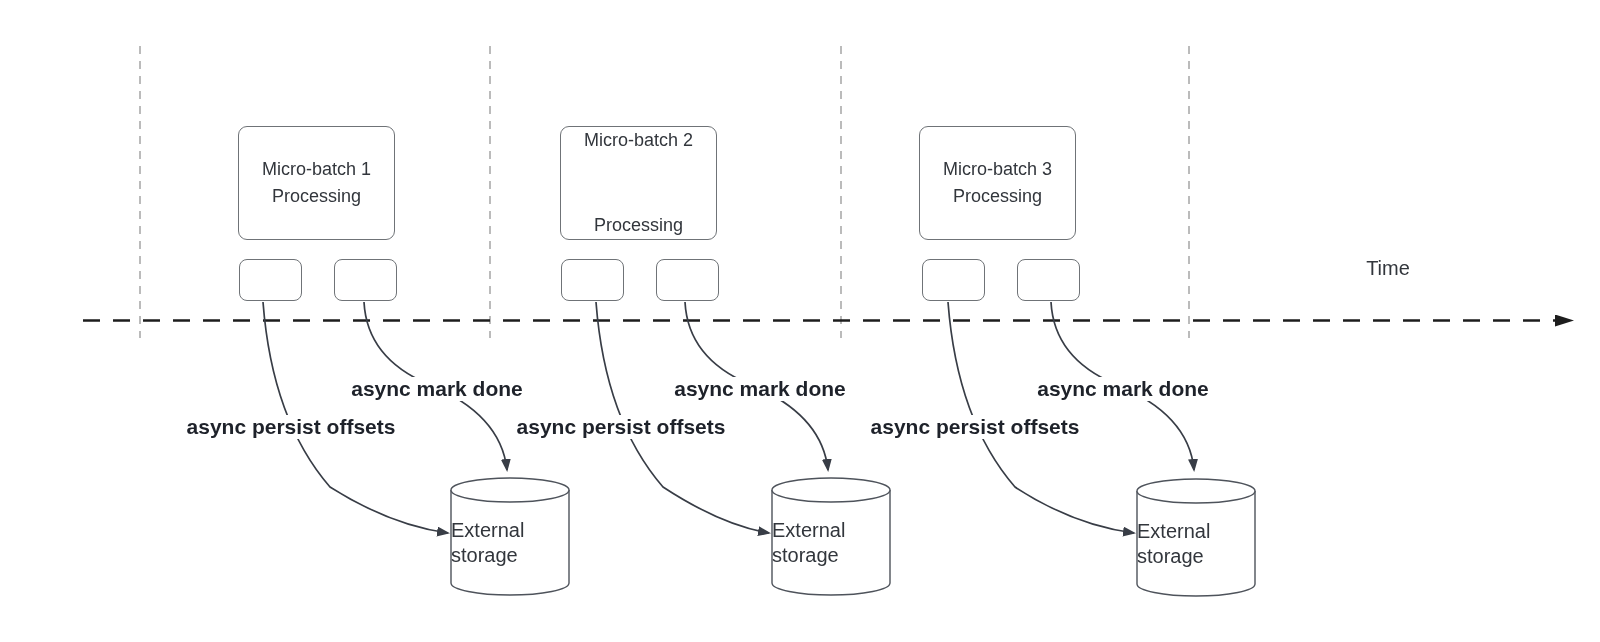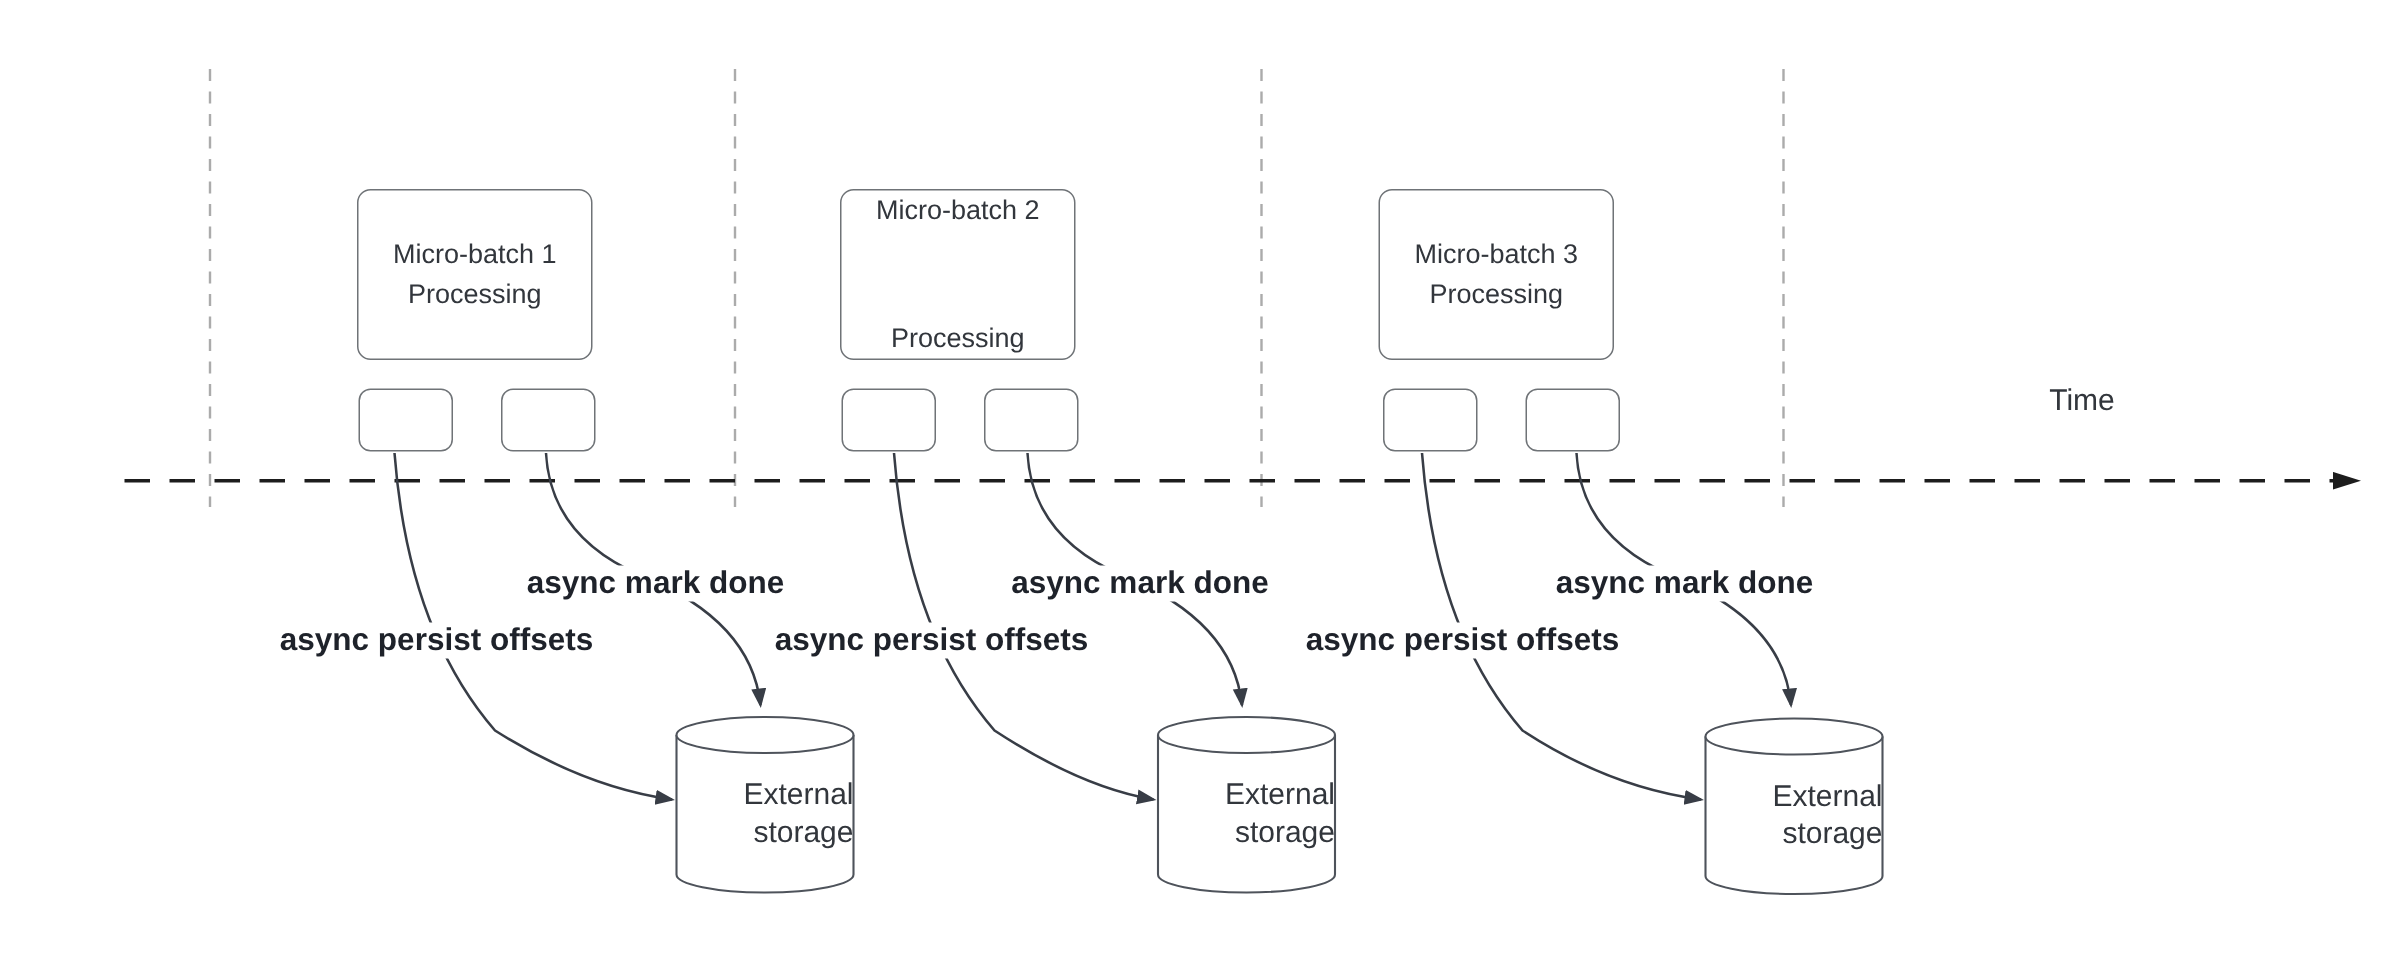--- a/index.html
+++ b/index.html
@@ -68,21 +68,21 @@
     font-size: 21px;
     font-weight: bold;
     white-space: nowrap;
     color: var(--label_text, #1e222a);
     background: var(--fill, #ffffff);
     padding: 0 3px;
   }
   .storage-label {
     position: absolute;
     width: 118px;
-    text-align: right;
+    text-align: left;
     font-size: 20px;
     line-height: 25px;
     color: var(--text, #32363c);
   }
   .time-label {
     position: absolute;
     transform: translate(-50%, -50%);
     font-size: 20px;
     color: var(--text, #383c44);
     white-space: nowrap;

